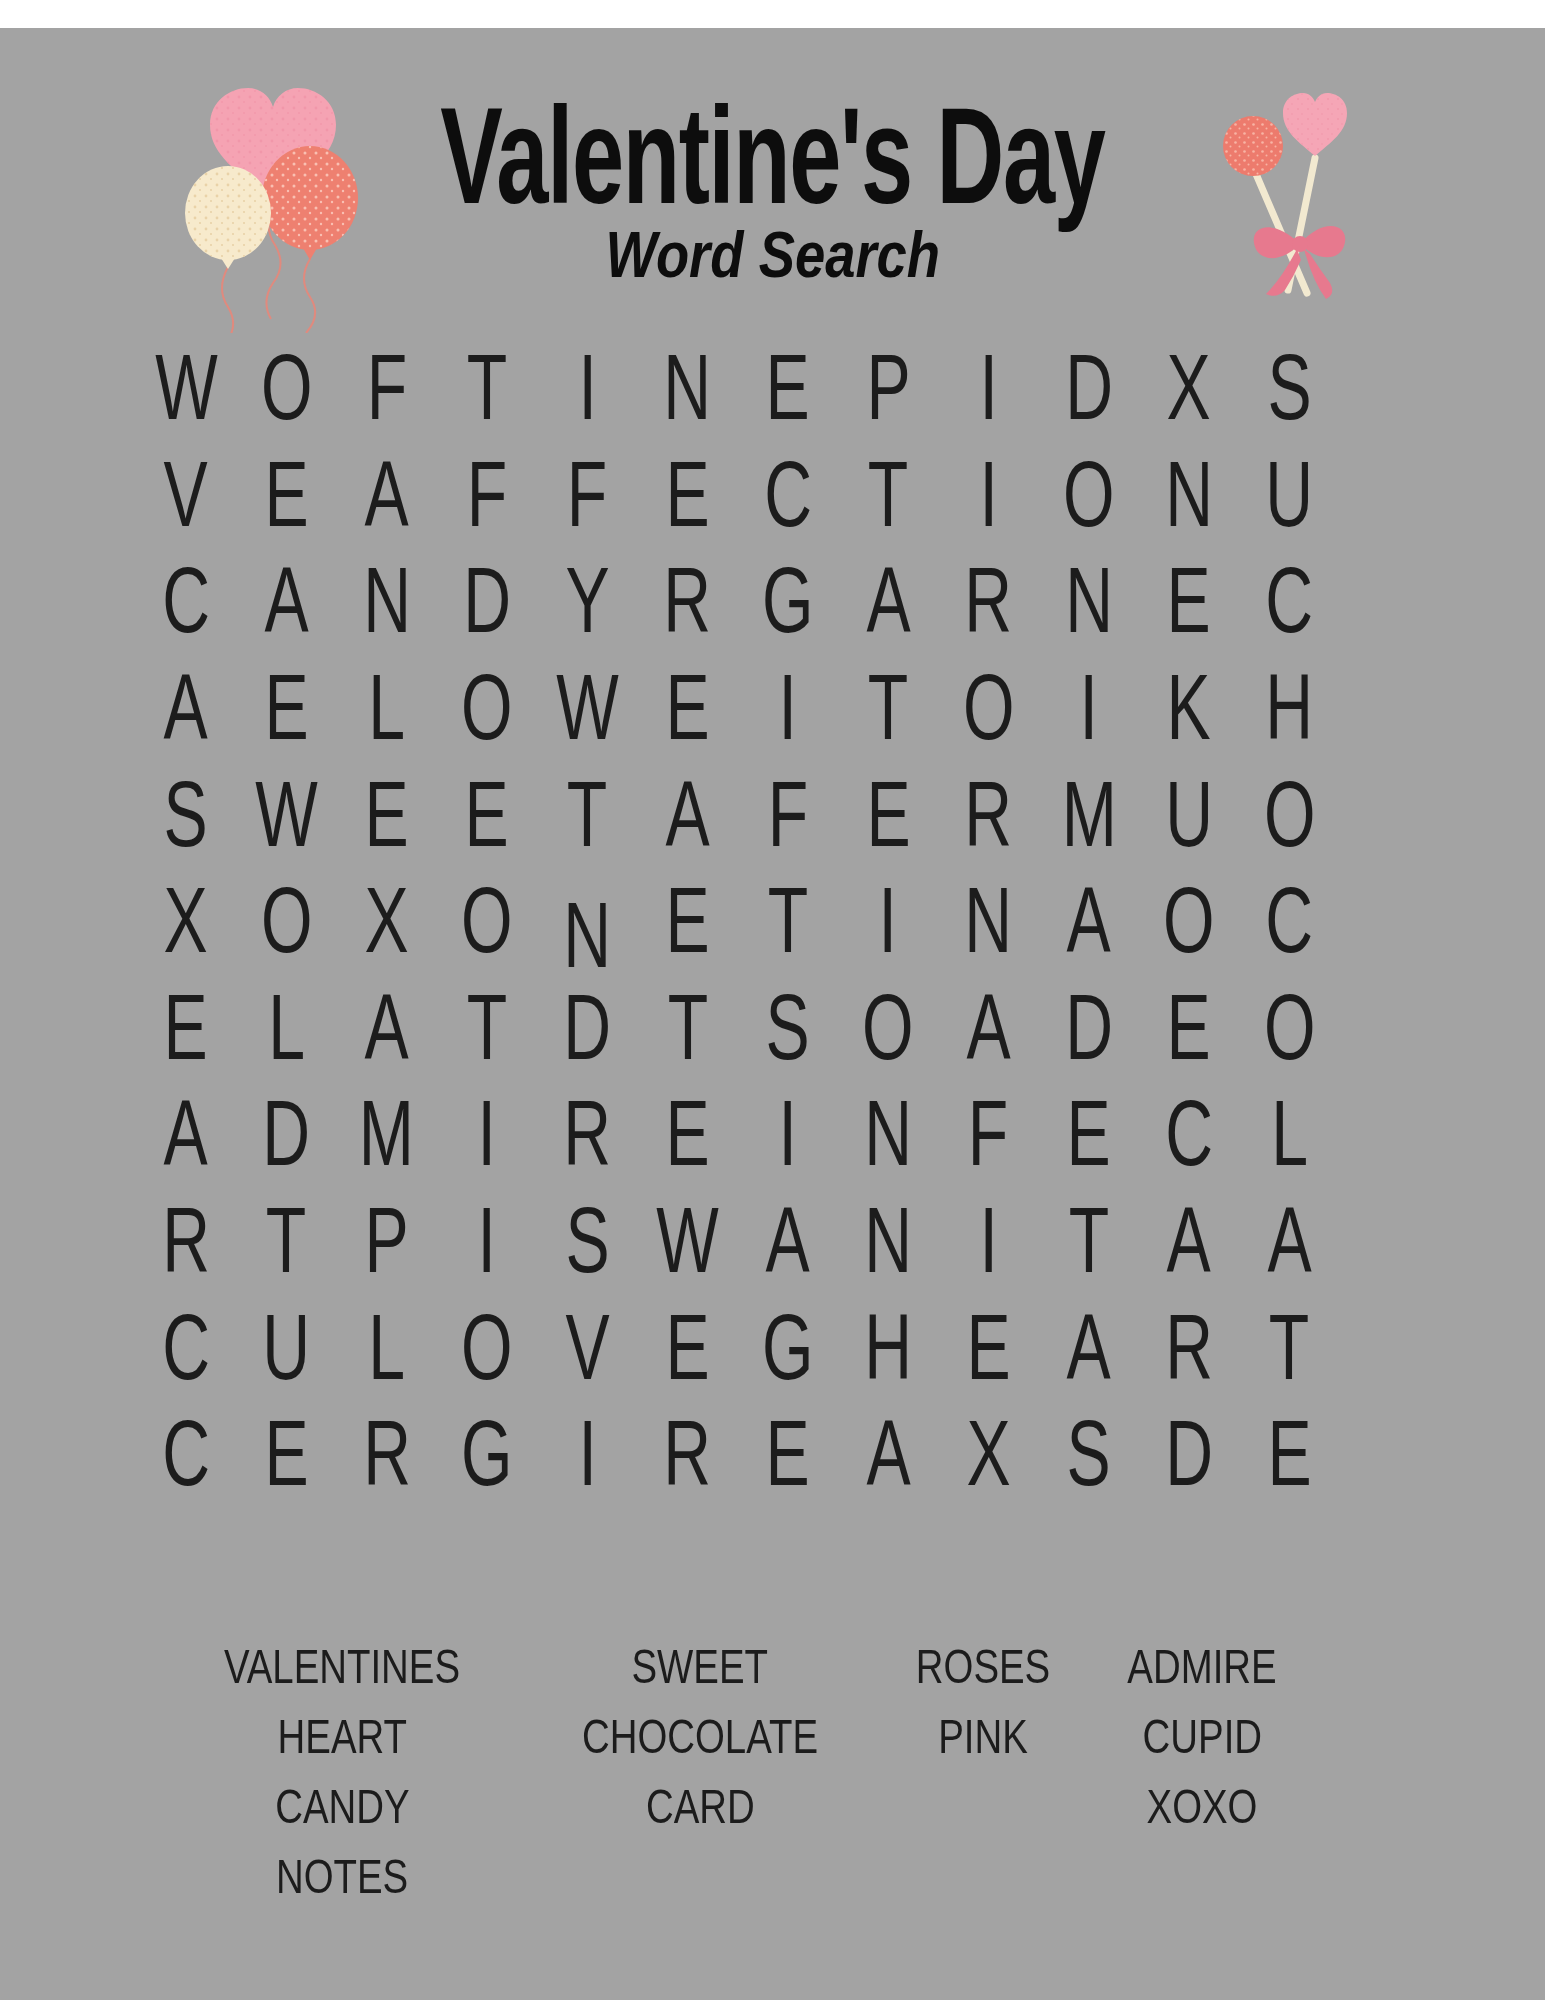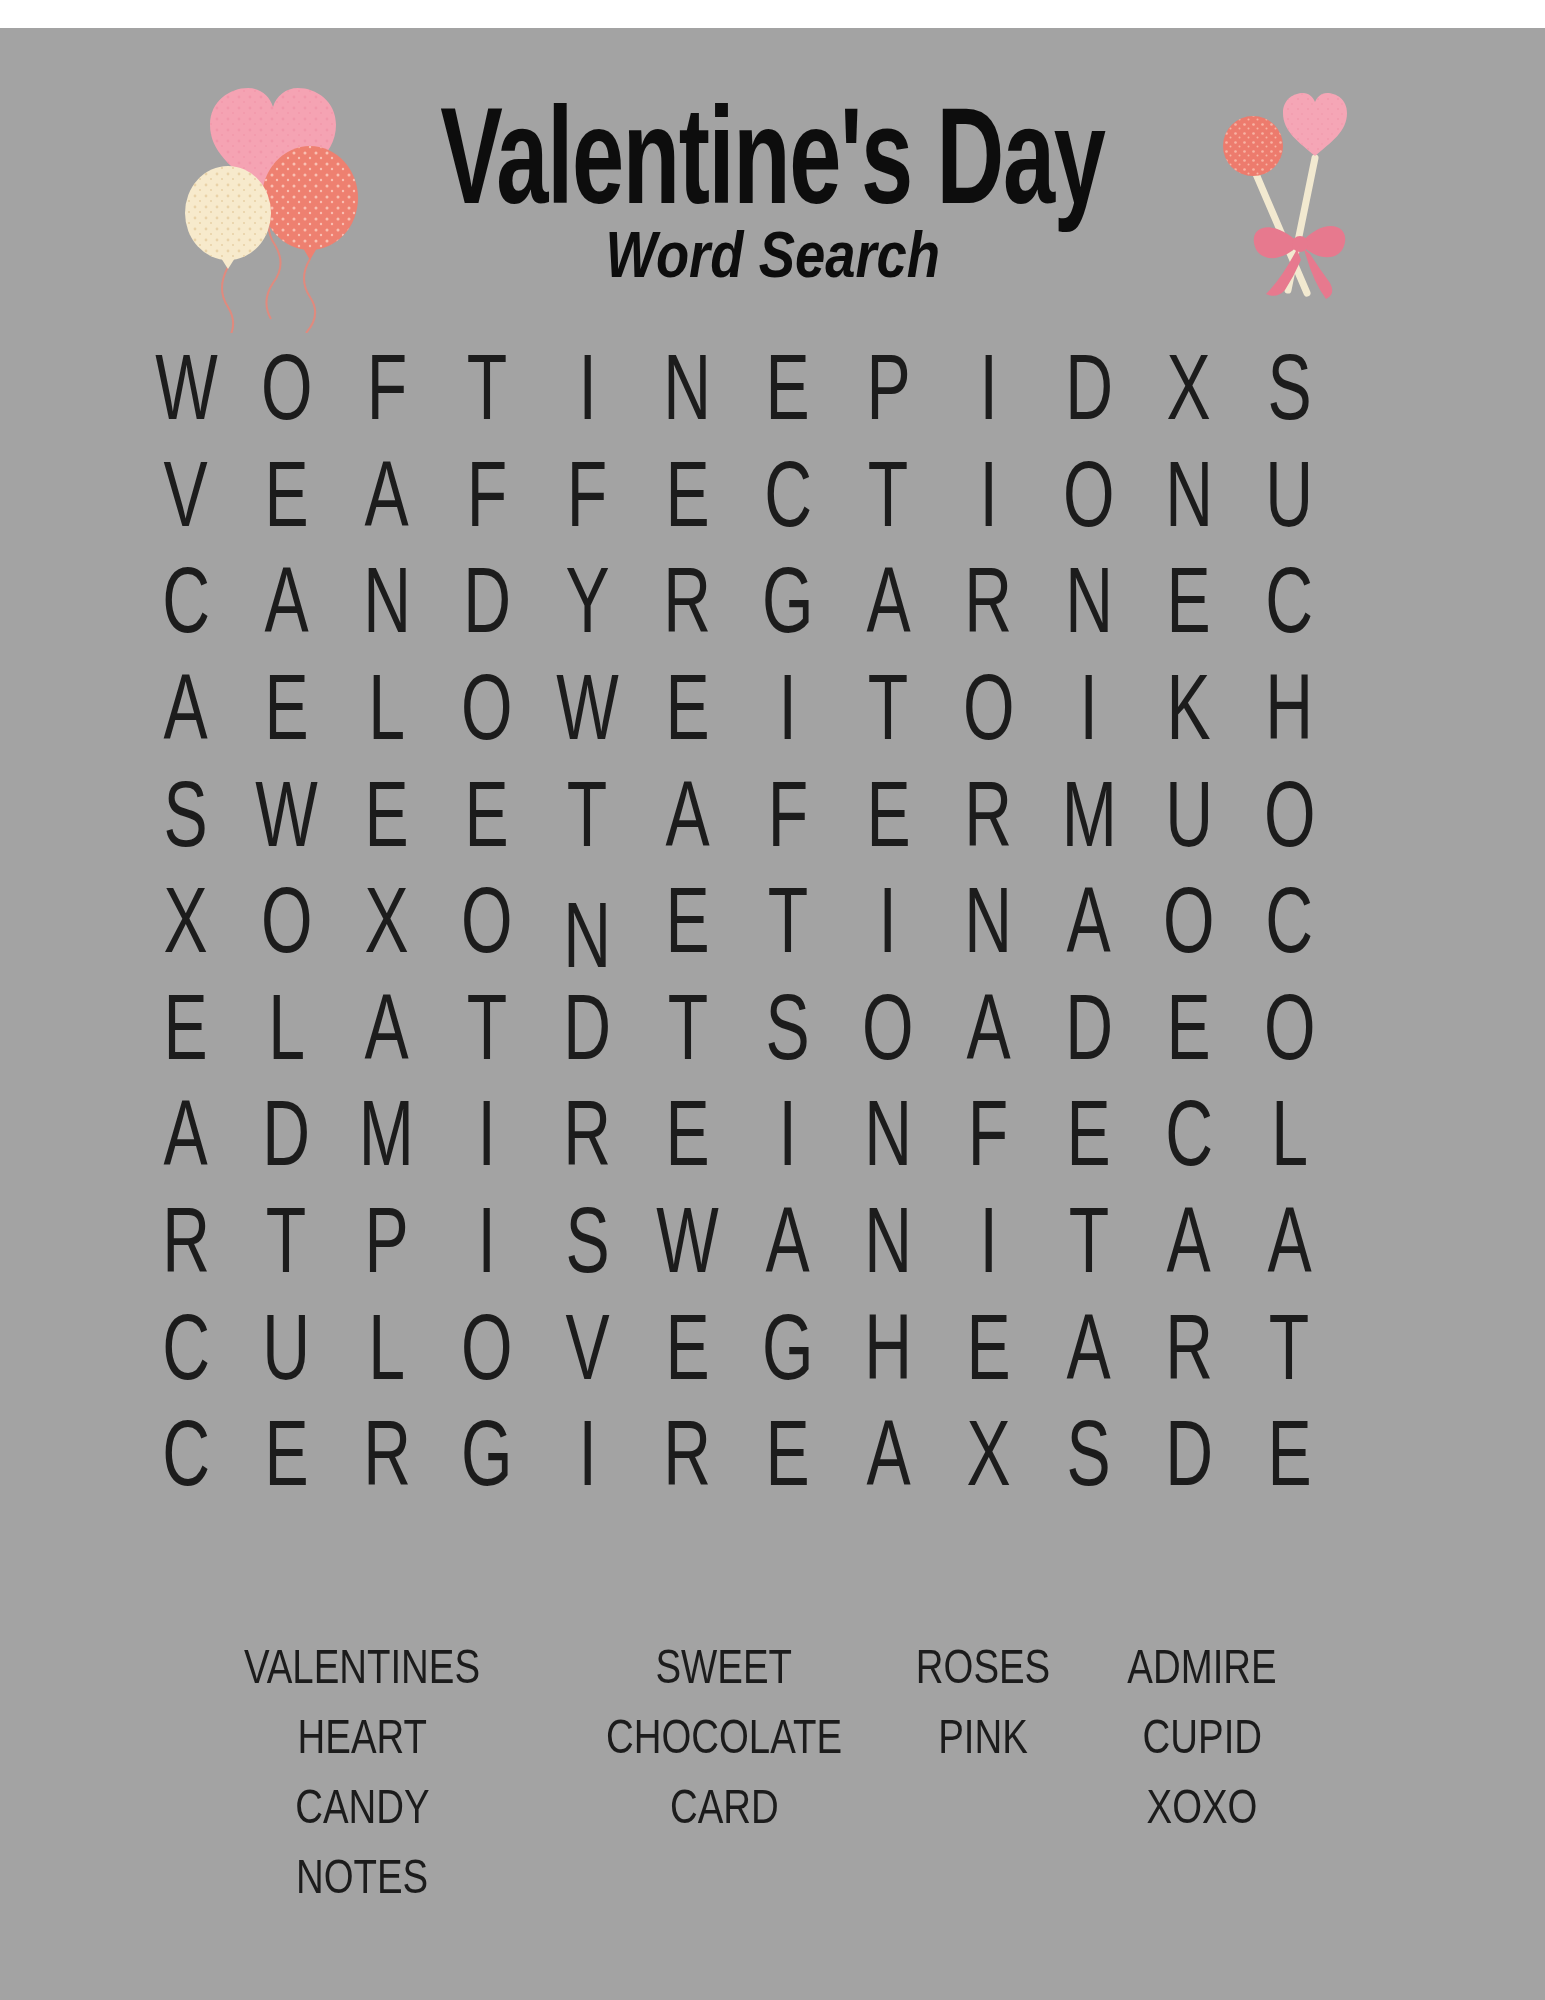--- a/index.html
+++ b/index.html
@@ -562,27 +562,27 @@
       </div>
       <div class="cell">
         <span>D</span>
       </div>
       <div class="cell">
         <span>E</span>
       </div>
     </div>
 
   <div id="word-list">
-      <div class="word-col" style="left: 362px;">
+      <div class="word-col" style="left: 342px;">
         <div class="word"><span>VALENTINES</span></div>
         <div class="word"><span>HEART</span></div>
         <div class="word"><span>CANDY</span></div>
         <div class="word"><span>NOTES</span></div>
       </div>
-      <div class="word-col" style="left: 724px; text-decoration: underline;">
+      <div class="word-col" style="left: 700px; text-decoration: underline;">
         <div class="word"><span>SWEET</span></div>
         <div class="word"><span>CHOCOLATE</span></div>
         <div class="word"><span>CARD</span></div>
       </div>
       <div class="word-col" style="left: 983px;">
         <div class="word"><span>ROSES</span></div>
         <div class="word"><span>PINK</span></div>
       </div>
       <div class="word-col" style="left: 1202px;">
         <div class="word"><span>ADMIRE</span></div>

